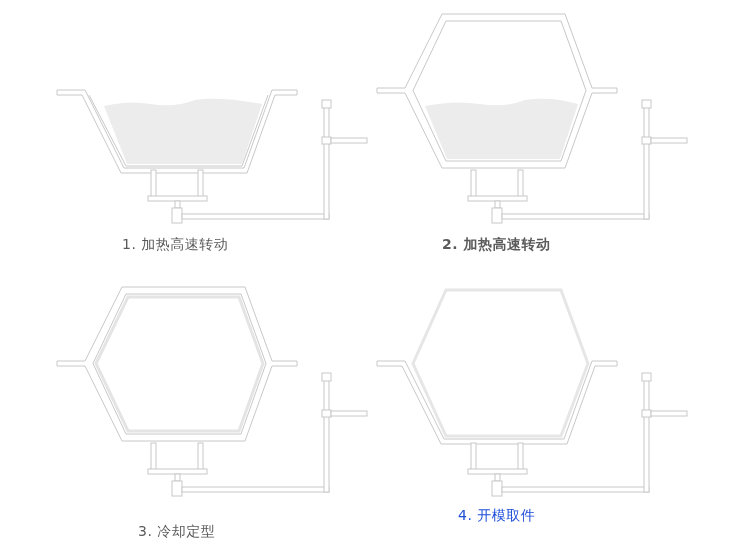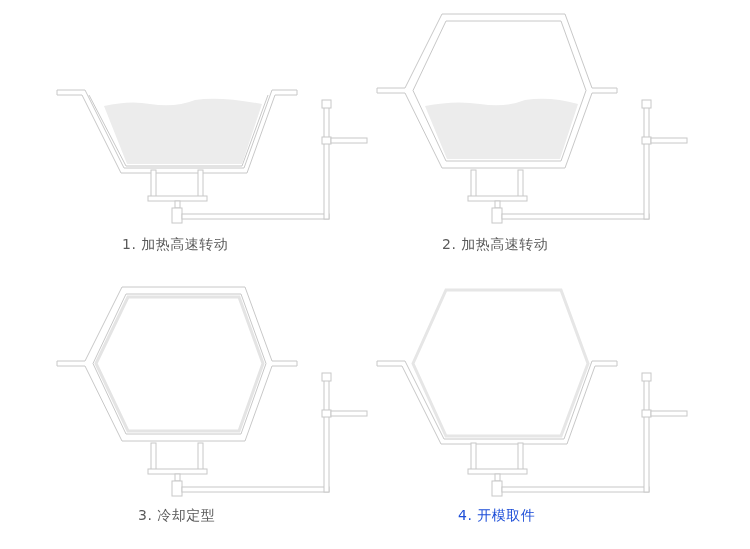--- a/index.html
+++ b/index.html
@@ -81,24 +81,24 @@
     <g transform="translate(0,170)">
         <use href="#drive"></use>
       </g>
   </g>
 </svg>
 
 <div class="caption" style="left:122px; top:236px;">
   <span>1.</span>
   <span>加热高速转动</span>
 </div>
-<div class="caption" style="left:442px; top:236px;">
+<div class="caption" style="left:442px; top:236px;font-weight:bold;">
   <span>2.</span>
   <span>加热高速转动</span>
 </div>
-<div class="caption" style="left:138px; top:507px;">
+<div class="caption" style="left:138px; top:523px;">
   <span>3.</span>
   <span>冷却定型</span>
 </div>
 <div class="caption faint" style="left:458px; top:507px;">
   <span>4.</span>
   <span>开模取件</span>
 </div>
 
 </body></html>

